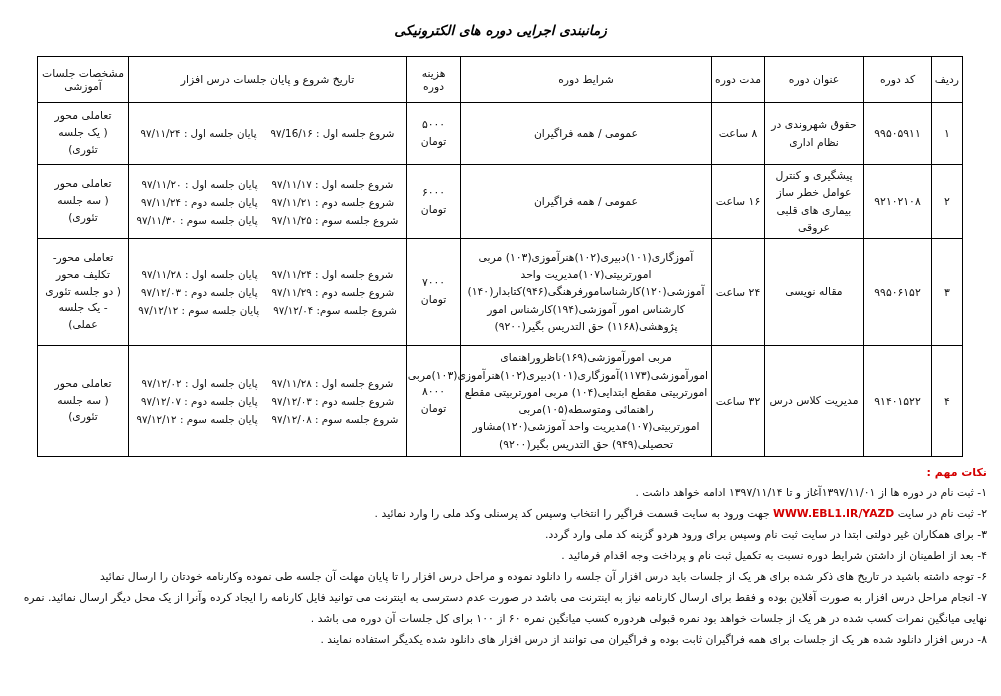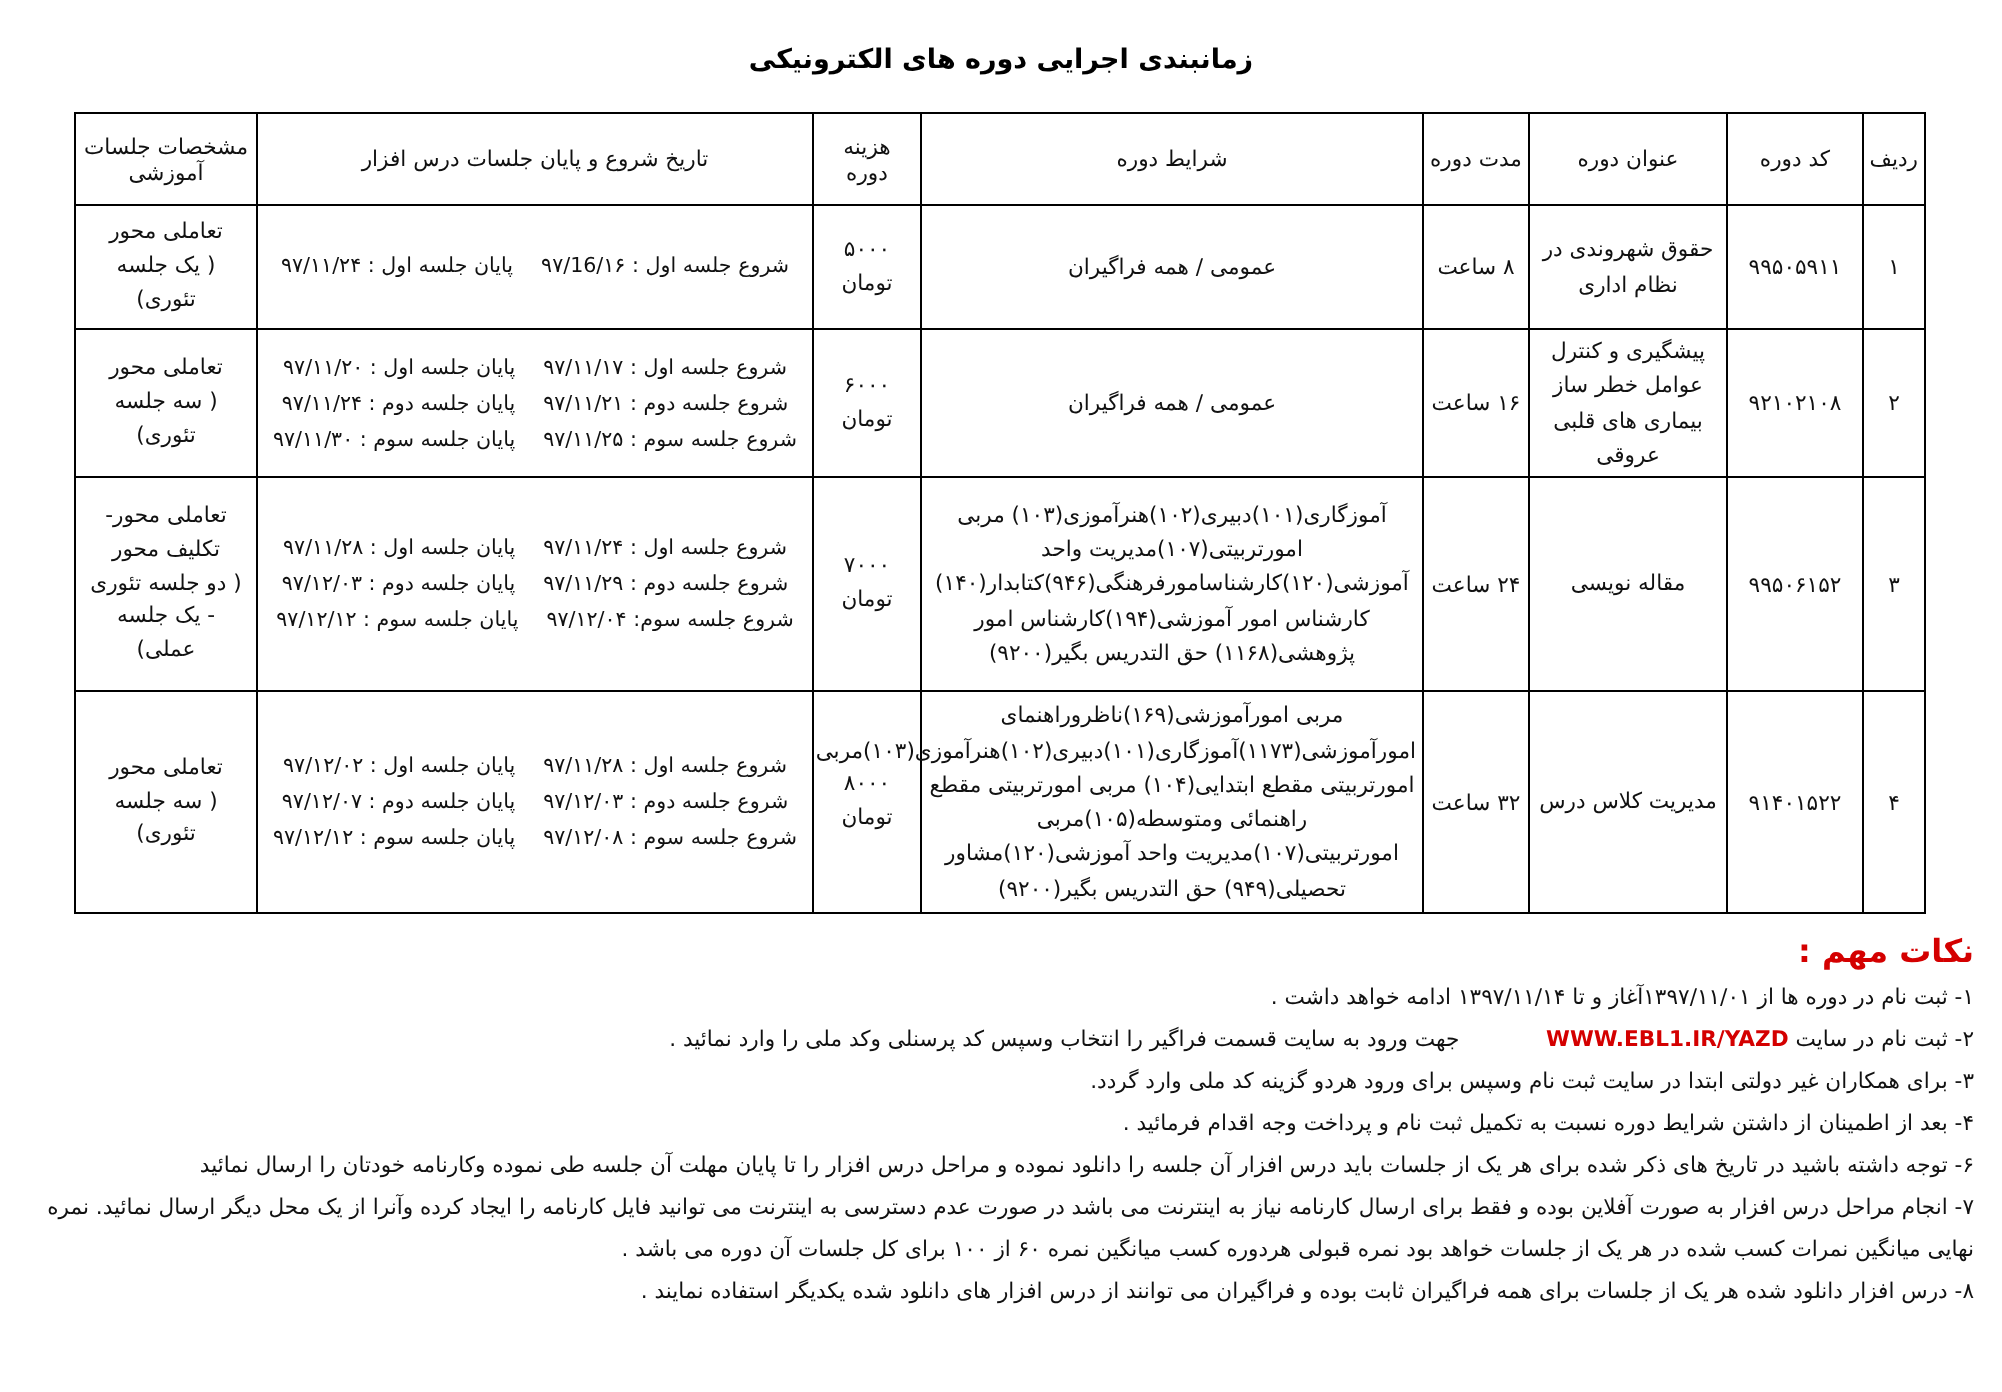--- a/index.html
+++ b/index.html
@@ -4,21 +4,21 @@
 <style>
   html,body{margin:0;padding:0;background:#fff;}
   body{
     width:1001px;height:696px;overflow:hidden;
     font-family:"DejaVu Sans",sans-serif;
     direction:rtl;color:#1a1a1a;
   }
   .page{position:relative;width:1001px;height:696px;}
   .doc-title{
     text-align:center;font-weight:bold;font-size:13.5px;
-    padding-top:22px;margin-bottom:18px;color:#000;
+    padding-top:22px;margin-bottom:18px;color:#000;font-style:italic;
   }
   table.course{
     border-collapse:collapse;table-layout:fixed;
     width:925px;margin:0 38px 0 auto;
   }
   table.course th,table.course td{
     border:1px solid #000;text-align:center;vertical-align:middle;
     font-size:10.8px;padding:2px 3px;font-weight:normal;color:#111;
   }
   thead tr{height:46px;}
@@ -28,26 +28,26 @@
   tbody tr:nth-child(4){height:111px;}
   td.pre{white-space:pre-line;line-height:1.55;}
   td.cond{font-size:10.2px;line-height:1.6;padding:2px 6px;}
   td.dates{padding:2px 4px;}
   .date-line{
     display:flex;justify-content:center;gap:14px;
     font-size:10.3px;line-height:1.75;white-space:nowrap;
   }
   .u{}
   .notes{margin:9px 14px 0 10px;}
-  .notes-title{font-weight:bold;font-size:16px;margin-bottom:3px;}
+  .notes-title{font-weight:bold;font-size:11px;margin-bottom:3px;}
   .red{color:var(--red,#d40000);}
   .note-line{
     font-size:10.8px;line-height:1.95;text-align:right;color:#111;
   }
-  .note-line .url{font-weight:bold;margin-left:40px;}
+  .note-line .url{font-weight:bold;}
 </style>
 </head>
 <body>
 
 <div class="page">
 
   <div class="doc-title">زمانبندی اجرایی دوره های الکترونیکی</div>
 
   <table class="course">
     <colgroup>

